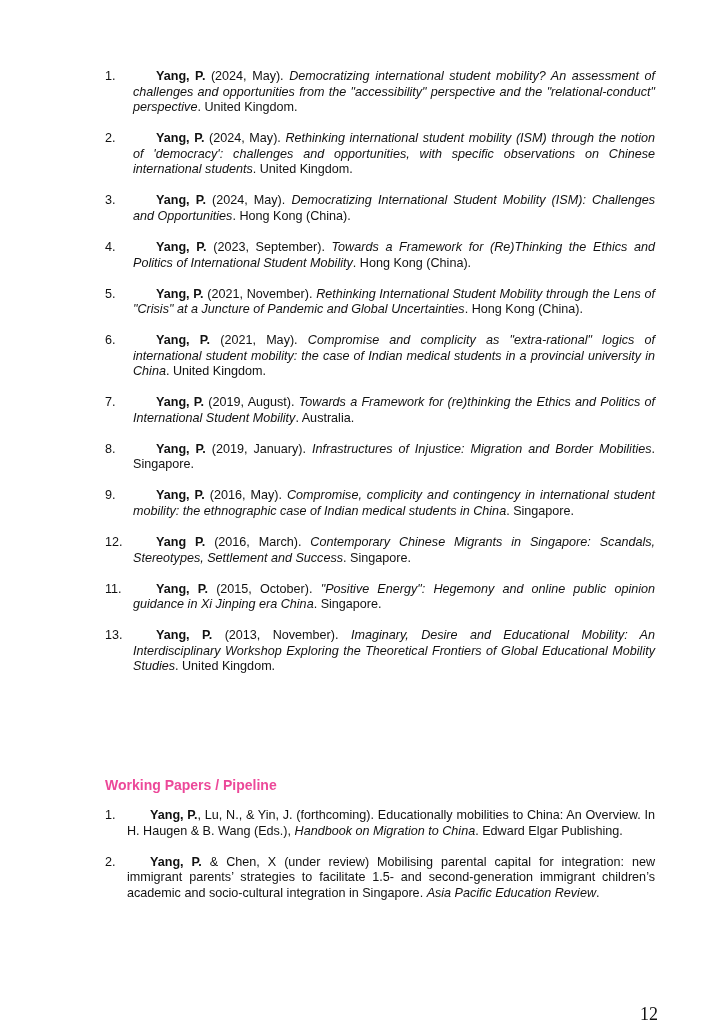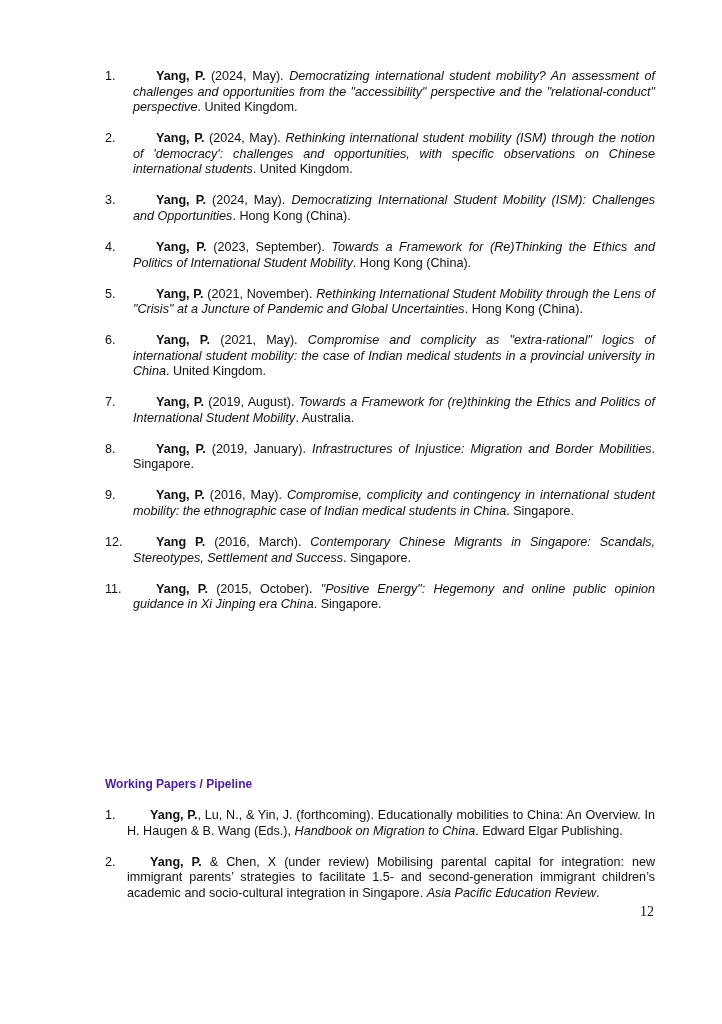--- a/index.html
+++ b/index.html
@@ -6,43 +6,44 @@
   body { width:722px; height:1024px; position:relative; overflow:hidden; }
   .page { position:absolute; left:0; top:0; width:722px; height:1024px; background:#fff; }
   .list { position:absolute; left:105px; width:550px; margin:0; padding:0; list-style:none;
           font-family:"Liberation Sans", sans-serif; font-size:12.6px; line-height:15.6px; color:#111; }
   .item { position:relative; padding-left:28px; text-align:justify; margin-bottom:15.4px; }
   .num { position:absolute; left:0; top:0; }
   .item i { font-style:italic; }
   .item b { font-weight:bold;margin-left:23px; }
   #conf { top:69px; }
   .heading { position:absolute; left:105px; top:777px; font-family:"Liberation Sans", sans-serif;
-             font-size:12px; font-weight:bold; color:#4c1d95; }
+             font-size:14px; font-weight:bold; color:#ec4899; }
   #wp { top:808px; }
   #wp .item { padding-left:22px; }
-  .pagenum { position:absolute; left:640px; top:904px; font-family:"Liberation Serif", serif;
-             font-size:14px; color:#111; }
+  .pagenum { position:absolute; left:640px; top:1004px; font-family:"Liberation Serif", serif;
+             font-size:18px; color:#111; }
 </style>
 </head>
 <body>
 
 <div class="page">
 
   <ol class="list" id="conf">
       <li class="item"><span class="num">1.</span><b>Yang, P.</b><span> (2024, May). </span><i>Democratizing international student mobility? An assessment of challenges and opportunities from the "accessibility" perspective and the "relational-conduct" perspective</i><span>. United Kingdom.</span></li>
       <li class="item"><span class="num">2.</span><b>Yang, P.</b><span> (2024, May). </span><i>Rethinking international student mobility (ISM) through the notion of 'democracy': challenges and opportunities, with specific observations on Chinese international students</i><span>. United Kingdom.</span></li>
       <li class="item"><span class="num">3.</span><b>Yang, P.</b><span> (2024, May). </span><i>Democratizing International Student Mobility (ISM): Challenges and Opportunities</i><span>. Hong Kong (China).</span></li>
       <li class="item"><span class="num">4.</span><b>Yang, P.</b><span> (2023, September). </span><i>Towards a Framework for (Re)Thinking the Ethics and Politics of International Student Mobility</i><span>. Hong Kong (China).</span></li>
       <li class="item"><span class="num">5.</span><b>Yang, P.</b><span> (2021, November). </span><i>Rethinking International Student Mobility through the Lens of "Crisis" at a Juncture of Pandemic and Global Uncertainties</i><span>. Hong Kong (China).</span></li>
       <li class="item"><span class="num">6.</span><b>Yang, P.</b><span> (2021, May). </span><i>Compromise and complicity as "extra-rational" logics of international student mobility: the case of Indian medical students in a provincial university in China</i><span>. United Kingdom.</span></li>
       <li class="item"><span class="num">7.</span><b>Yang, P.</b><span> (2019, August). </span><i>Towards a Framework for (re)thinking the Ethics and Politics of International Student Mobility</i><span>. Australia.</span></li>
       <li class="item"><span class="num">8.</span><b>Yang, P.</b><span> (2019, January). </span><i>Infrastructures of Injustice: Migration and Border Mobilities</i><span>. Singapore.</span></li>
       <li class="item"><span class="num">9.</span><b>Yang, P.</b><span> (2016, May). </span><i>Compromise, complicity and contingency in international student mobility: the ethnographic case of Indian medical students in China</i><span>. Singapore.</span></li>
       <li class="item"><span class="num">12.</span><b>Yang P.</b><span> (2016, March). </span><i>Contemporary Chinese Migrants in Singapore: Scandals, Stereotypes, Settlement and Success</i><span>. Singapore.</span></li>
       <li class="item"><span class="num">11.</span><b>Yang, P.</b><span> (2015, October). </span><i>"Positive Energy": Hegemony and online public opinion guidance in Xi Jinping era China</i><span>. Singapore.</span></li>
+      <li class="item"><span class="num">13.</span><b>Yang, P.</b><span> (2013, November). </span><i>Imaginary, Desire and Educational Mobility: An Interdisciplinary Workshop Exploring the Theoretical Frontiers of Global Educational Mobility Studies</i><span>. United Kingdom.</span></li>
     </ol>
 
   <div class="heading">Working Papers / Pipeline</div>
 
   <ol class="list" id="wp">
       <li class="item"><span class="num">1.</span><b>Yang, P.</b><span>, Lu, N., &amp; Yin, J. (forthcoming). Educationally mobilities to China: An Overview. In H. Haugen &amp; B. Wang (Eds.), </span><i>Handbook on Migration to China</i><span>. Edward Elgar Publishing.</span></li>
       <li class="item"><span class="num">2.</span><b>Yang, P.</b><span> &amp; Chen, X (under review) Mobilising parental capital for integration: new immigrant parents’ strategies to facilitate 1.5- and second-generation immigrant children’s academic and socio-cultural integration in Singapore. </span><i>Asia Pacific Education Review</i><span>.</span></li>
     </ol>
 
   <div class="pagenum">12</div>

